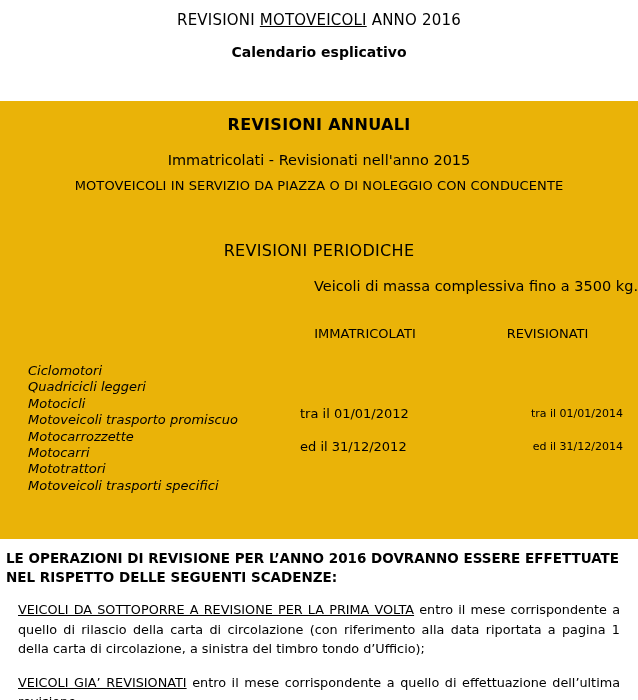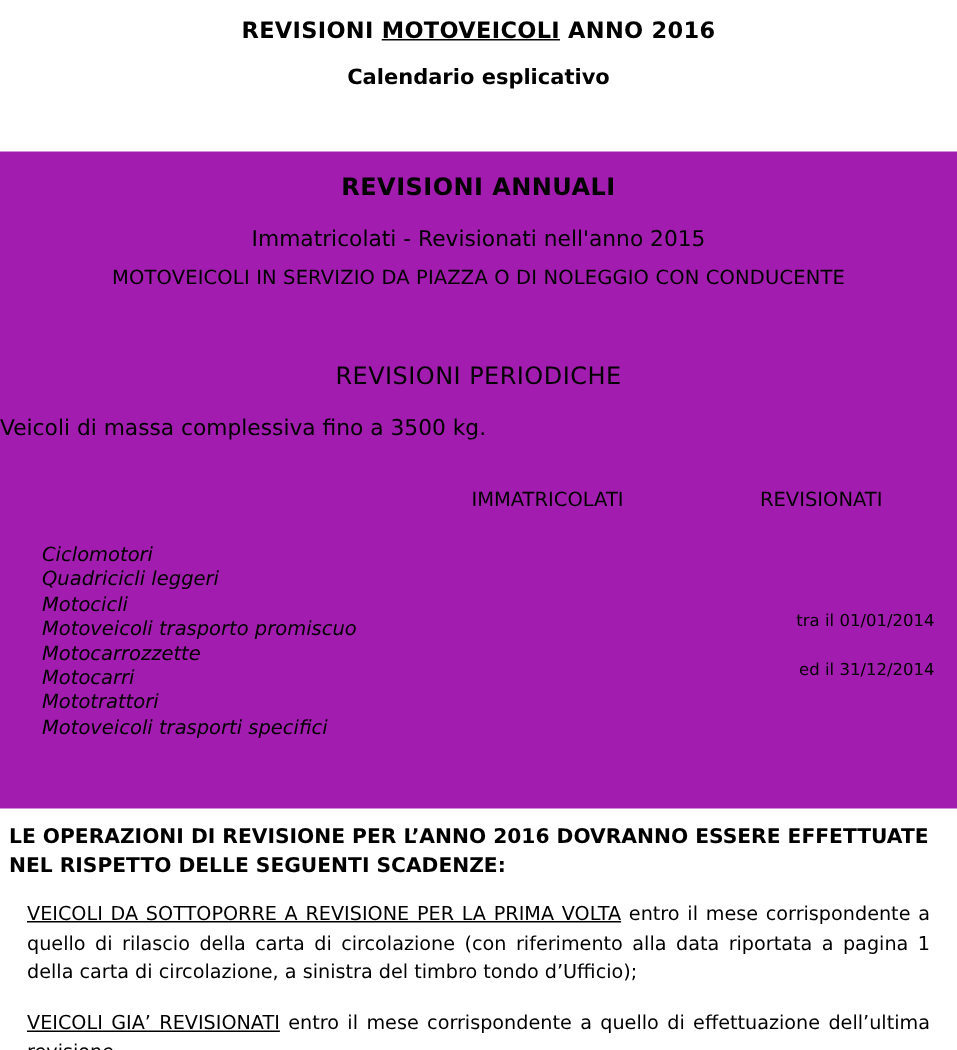--- a/index.html
+++ b/index.html
@@ -16,42 +16,42 @@
   }
   .page {
     position: relative;
     width: 638px;
     height: 700px;
   }
   
   .doc-title {
     text-align: center;
     font-size: 15px;
-    font-weight: bold;
+    font-weight: normal;
     letter-spacing: 0.2px;
     margin: 11px 0 0 0;
     font-family: "DejaVu Sans", sans-serif;
   }
   .doc-title .underlined {
     text-decoration: underline;
   }
   .doc-subtitle {
     text-align: center;
     font-size: 14px;
     font-weight: bold;
     margin: 15px 0 0 0;
   }
   
   .cyan-panel {
     position: absolute;
     left: 0;
     top: 90px;
     width: 638px;
     height: 438px;
-    background: #a21caf;
+    background: #eab308;
     box-sizing: border-box;
   }
   .panel-h1 {
     text-align: center;
     font-size: 16px;
     font-weight: bold;
     margin: 14px 0 0 0;
     letter-spacing: 0.3px;
   }
   .panel-line1 {
@@ -66,21 +66,21 @@
     letter-spacing: 0.1px;
   }
   .panel-h2 {
     text-align: center;
     font-size: 16px;
     font-weight: normal;
     margin: 48px 0 0 0;
     letter-spacing: 0.3px;
   }
   .panel-line3 {
-    text-align: left;
+    text-align: right;
     font-size: 14.5px;
     margin: 18px 0 0 0;
   }
   .col-headers {
     position: absolute;
     top: 225px;
     left: 0;
     width: 638px;
     font-size: 13px;
   }
@@ -183,20 +183,24 @@
       <div>Ciclomotori</div>
       <div>Quadricicli leggeri</div>
       <div>Motocicli</div>
       <div>Motoveicoli trasporto promiscuo</div>
       <div>Motocarrozzette</div>
       <div>Motocarri</div>
       <div>Mototrattori</div>
       <div>Motoveicoli trasporti specifici</div>
     </div>
 
+    <div class="dates-immatricolati">
+      <div>tra il 01/01/2012</div>
+      <div>ed il 31/12/2012</div>
+    </div>
 
     <div class="dates-revisionati">
       <div>tra il 01/01/2014</div>
       <div>ed il 31/12/2014</div>
     </div>
 
   </div>
 
   <div class="bottom">
     <div class="bottom-heading">

